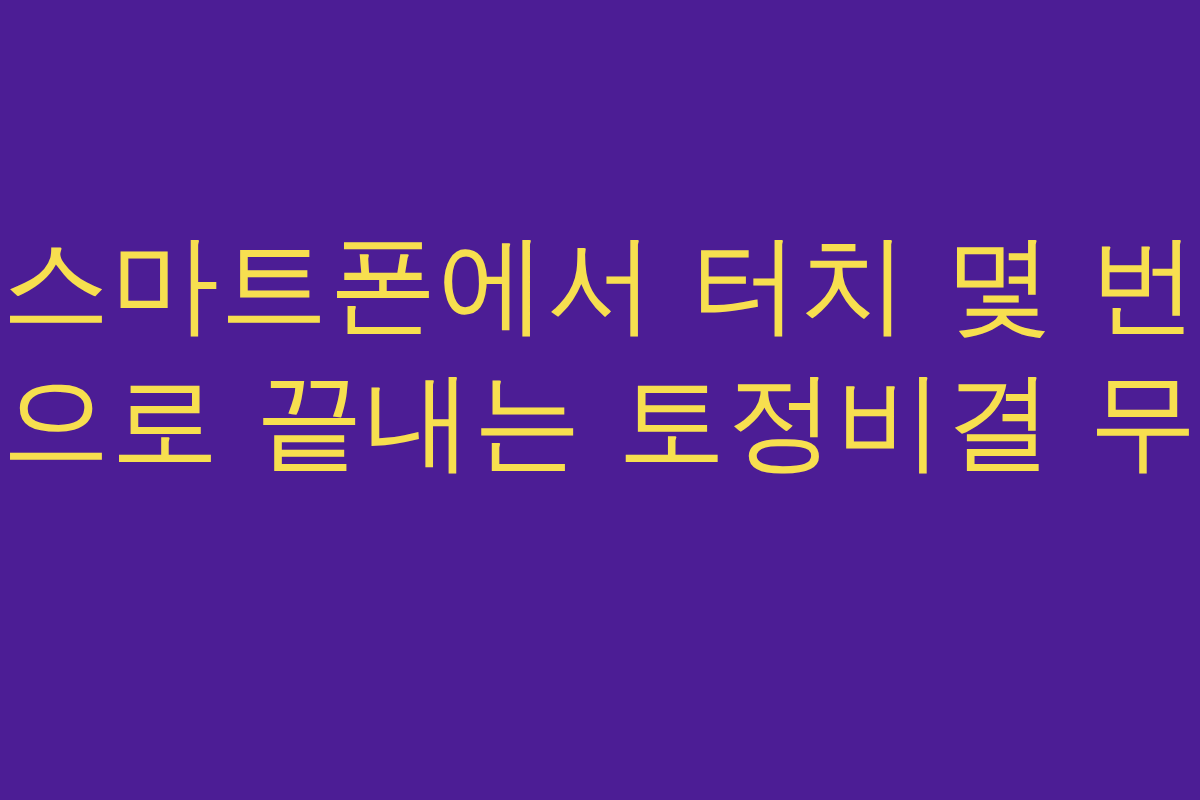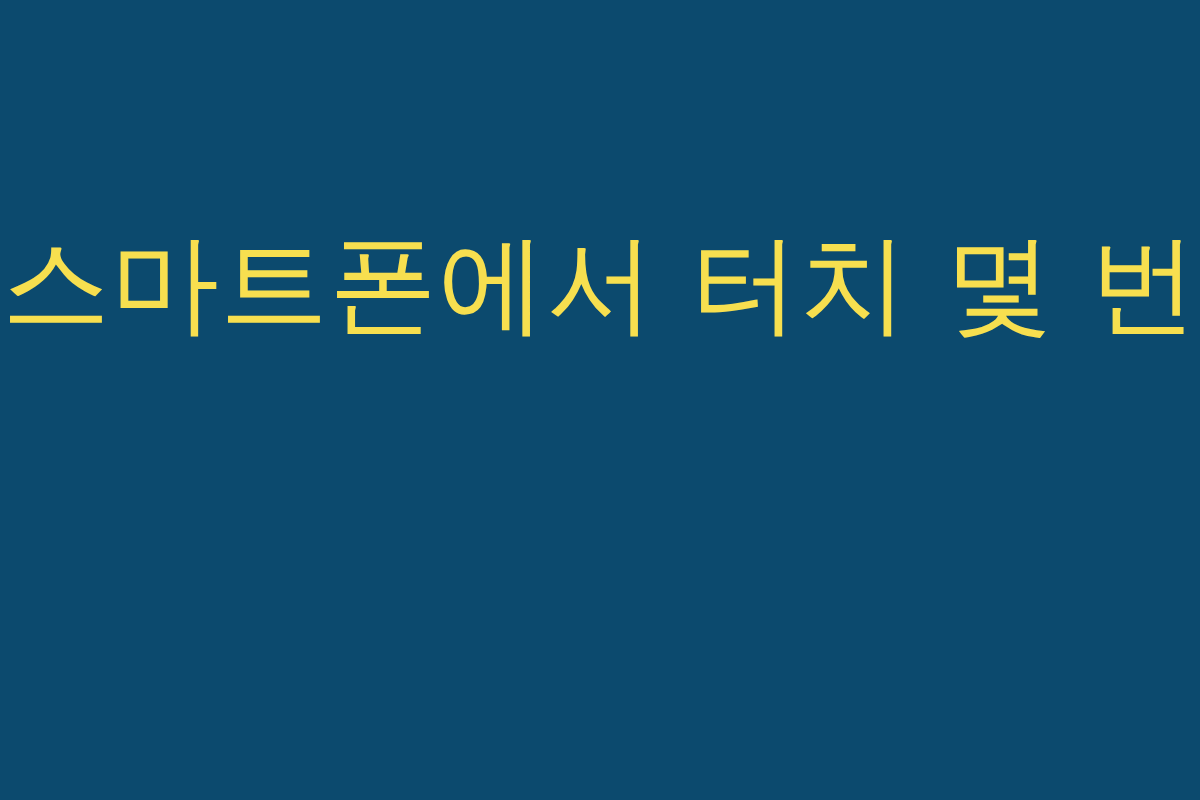--- a/index.html
+++ b/index.html
@@ -44,19 +44,20 @@
     font-weight: 400;
     line-height: 137px;
     letter-spacing: 1px;
     white-space: nowrap;
     text-align: center;
   }
 </style>
 </head>
 <body>
 
-<div id="canvas" style="background: #0c4a6e;">
+<div id="canvas" style="background: #4c1d95;">
 
   <div id="title-block">
     <span class="title-line" style="color: rgb(247, 223, 79); font-size: 108px; line-height: 137px;">스마트폰에서 터치 몇 번</span>
+    <span class="title-line" style="color: rgb(247, 223, 79); font-size: 108px; line-height: 137px;">으로 끝내는 토정비결 무</span>
   </div>
 
 </div>
 
 </body></html>

